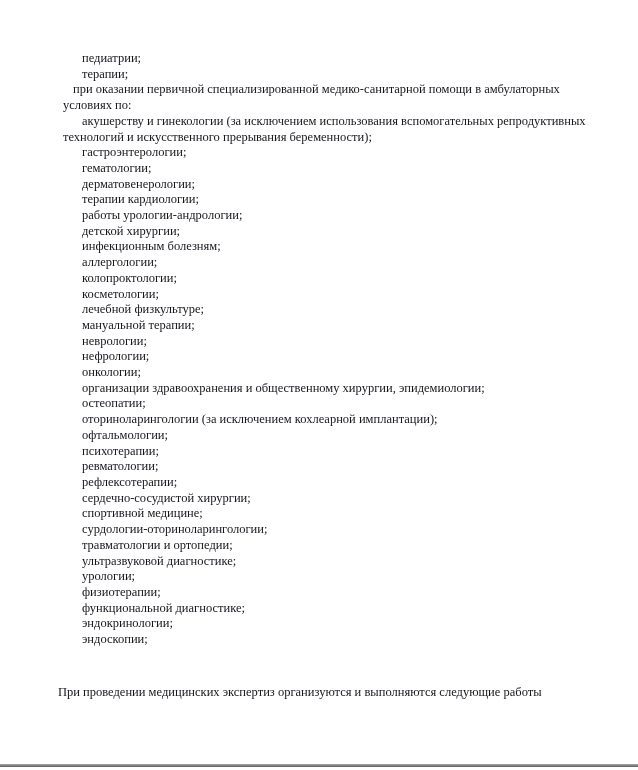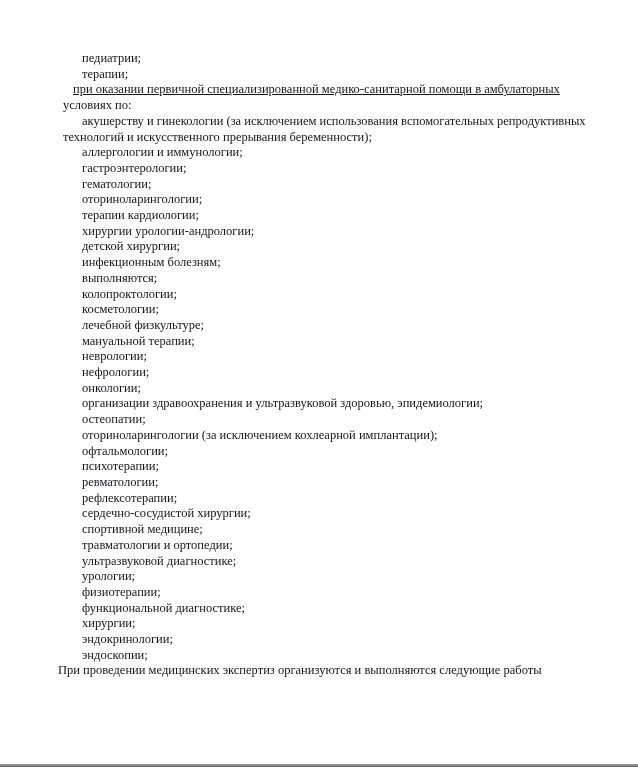--- a/index.html
+++ b/index.html
@@ -23,72 +23,71 @@
     width: 638px;
     box-sizing: border-box;
     padding: 0 28px 0 58px;
     font-size: 12.5px;
     line-height: 15.7px;
   }
   .line {
     white-space: nowrap;
   }
   .indent-item  { padding-left: 24px; }
-  .indent-para  { padding-left: 15px; text-decoration: underline; }
+  .indent-para  { padding-left: 15px; }
   .indent-none  { padding-left: 5px;  }
-  .indent-flush { padding-left: 0;    }
+  .indent-flush { padding-left: 0; margin-top: 37px;    }
   .bottom-rule {
     position: absolute;
     left: 0;
     top: 764px;
     width: 100%;
     height: 3px;
     background: linear-gradient(to bottom, #a8a8a8, #5e5e5e);
   }
 </style>
 </head>
 <body>
 
 <div class="page">
   <div class="textblock">
       <div class="line indent-item">педиатрии;</div>
       <div class="line indent-item">терапии;</div>
       <div class="line indent-para">при оказании первичной специализированной медико-санитарной помощи в амбулаторных</div>
       <div class="line indent-none">условиях по:</div>
       <div class="line indent-item">акушерству и гинекологии (за исключением использования вспомогательных репродуктивных</div>
       <div class="line indent-none">технологий и искусственного прерывания беременности);</div>
-      <div class="line indent-item">аллергологии и иммунологии;</div>
       <div class="line indent-item">гастроэнтерологии;</div>
       <div class="line indent-item">гематологии;</div>
-      <div class="line indent-item">оториноларингологии;</div>
+      <div class="line indent-item">дерматовенерологии;</div>
       <div class="line indent-item">терапии кардиологии;</div>
-      <div class="line indent-item">хирургии урологии-андрологии;</div>
+      <div class="line indent-item">работы урологии-андрологии;</div>
       <div class="line indent-item">детской хирургии;</div>
       <div class="line indent-item">инфекционным болезням;</div>
-      <div class="line indent-item">выполняются;</div>
+      <div class="line indent-item">аллергологии;</div>
       <div class="line indent-item">колопроктологии;</div>
       <div class="line indent-item">косметологии;</div>
       <div class="line indent-item">лечебной физкультуре;</div>
       <div class="line indent-item">мануальной терапии;</div>
       <div class="line indent-item">неврологии;</div>
       <div class="line indent-item">нефрологии;</div>
       <div class="line indent-item">онкологии;</div>
-      <div class="line indent-item">организации здравоохранения и ультразвуковой здоровью, эпидемиологии;</div>
+      <div class="line indent-item">организации здравоохранения и общественному хирургии, эпидемиологии;</div>
       <div class="line indent-item">остеопатии;</div>
       <div class="line indent-item">оториноларингологии (за исключением кохлеарной имплантации);</div>
       <div class="line indent-item">офтальмологии;</div>
       <div class="line indent-item">психотерапии;</div>
       <div class="line indent-item">ревматологии;</div>
       <div class="line indent-item">рефлексотерапии;</div>
       <div class="line indent-item">сердечно-сосудистой хирургии;</div>
       <div class="line indent-item">спортивной медицине;</div>
+      <div class="line indent-item">сурдологии-оториноларингологии;</div>
       <div class="line indent-item">травматологии и ортопедии;</div>
       <div class="line indent-item">ультразвуковой диагностике;</div>
       <div class="line indent-item">урологии;</div>
       <div class="line indent-item">физиотерапии;</div>
       <div class="line indent-item">функциональной диагностике;</div>
-      <div class="line indent-item">хирургии;</div>
       <div class="line indent-item">эндокринологии;</div>
       <div class="line indent-item">эндоскопии;</div>
       <div class="line indent-flush">При проведении медицинских экспертиз организуются и выполняются следующие работы</div>
     </div>
   <div class="bottom-rule"></div>
 </div>
 
 </body></html>

